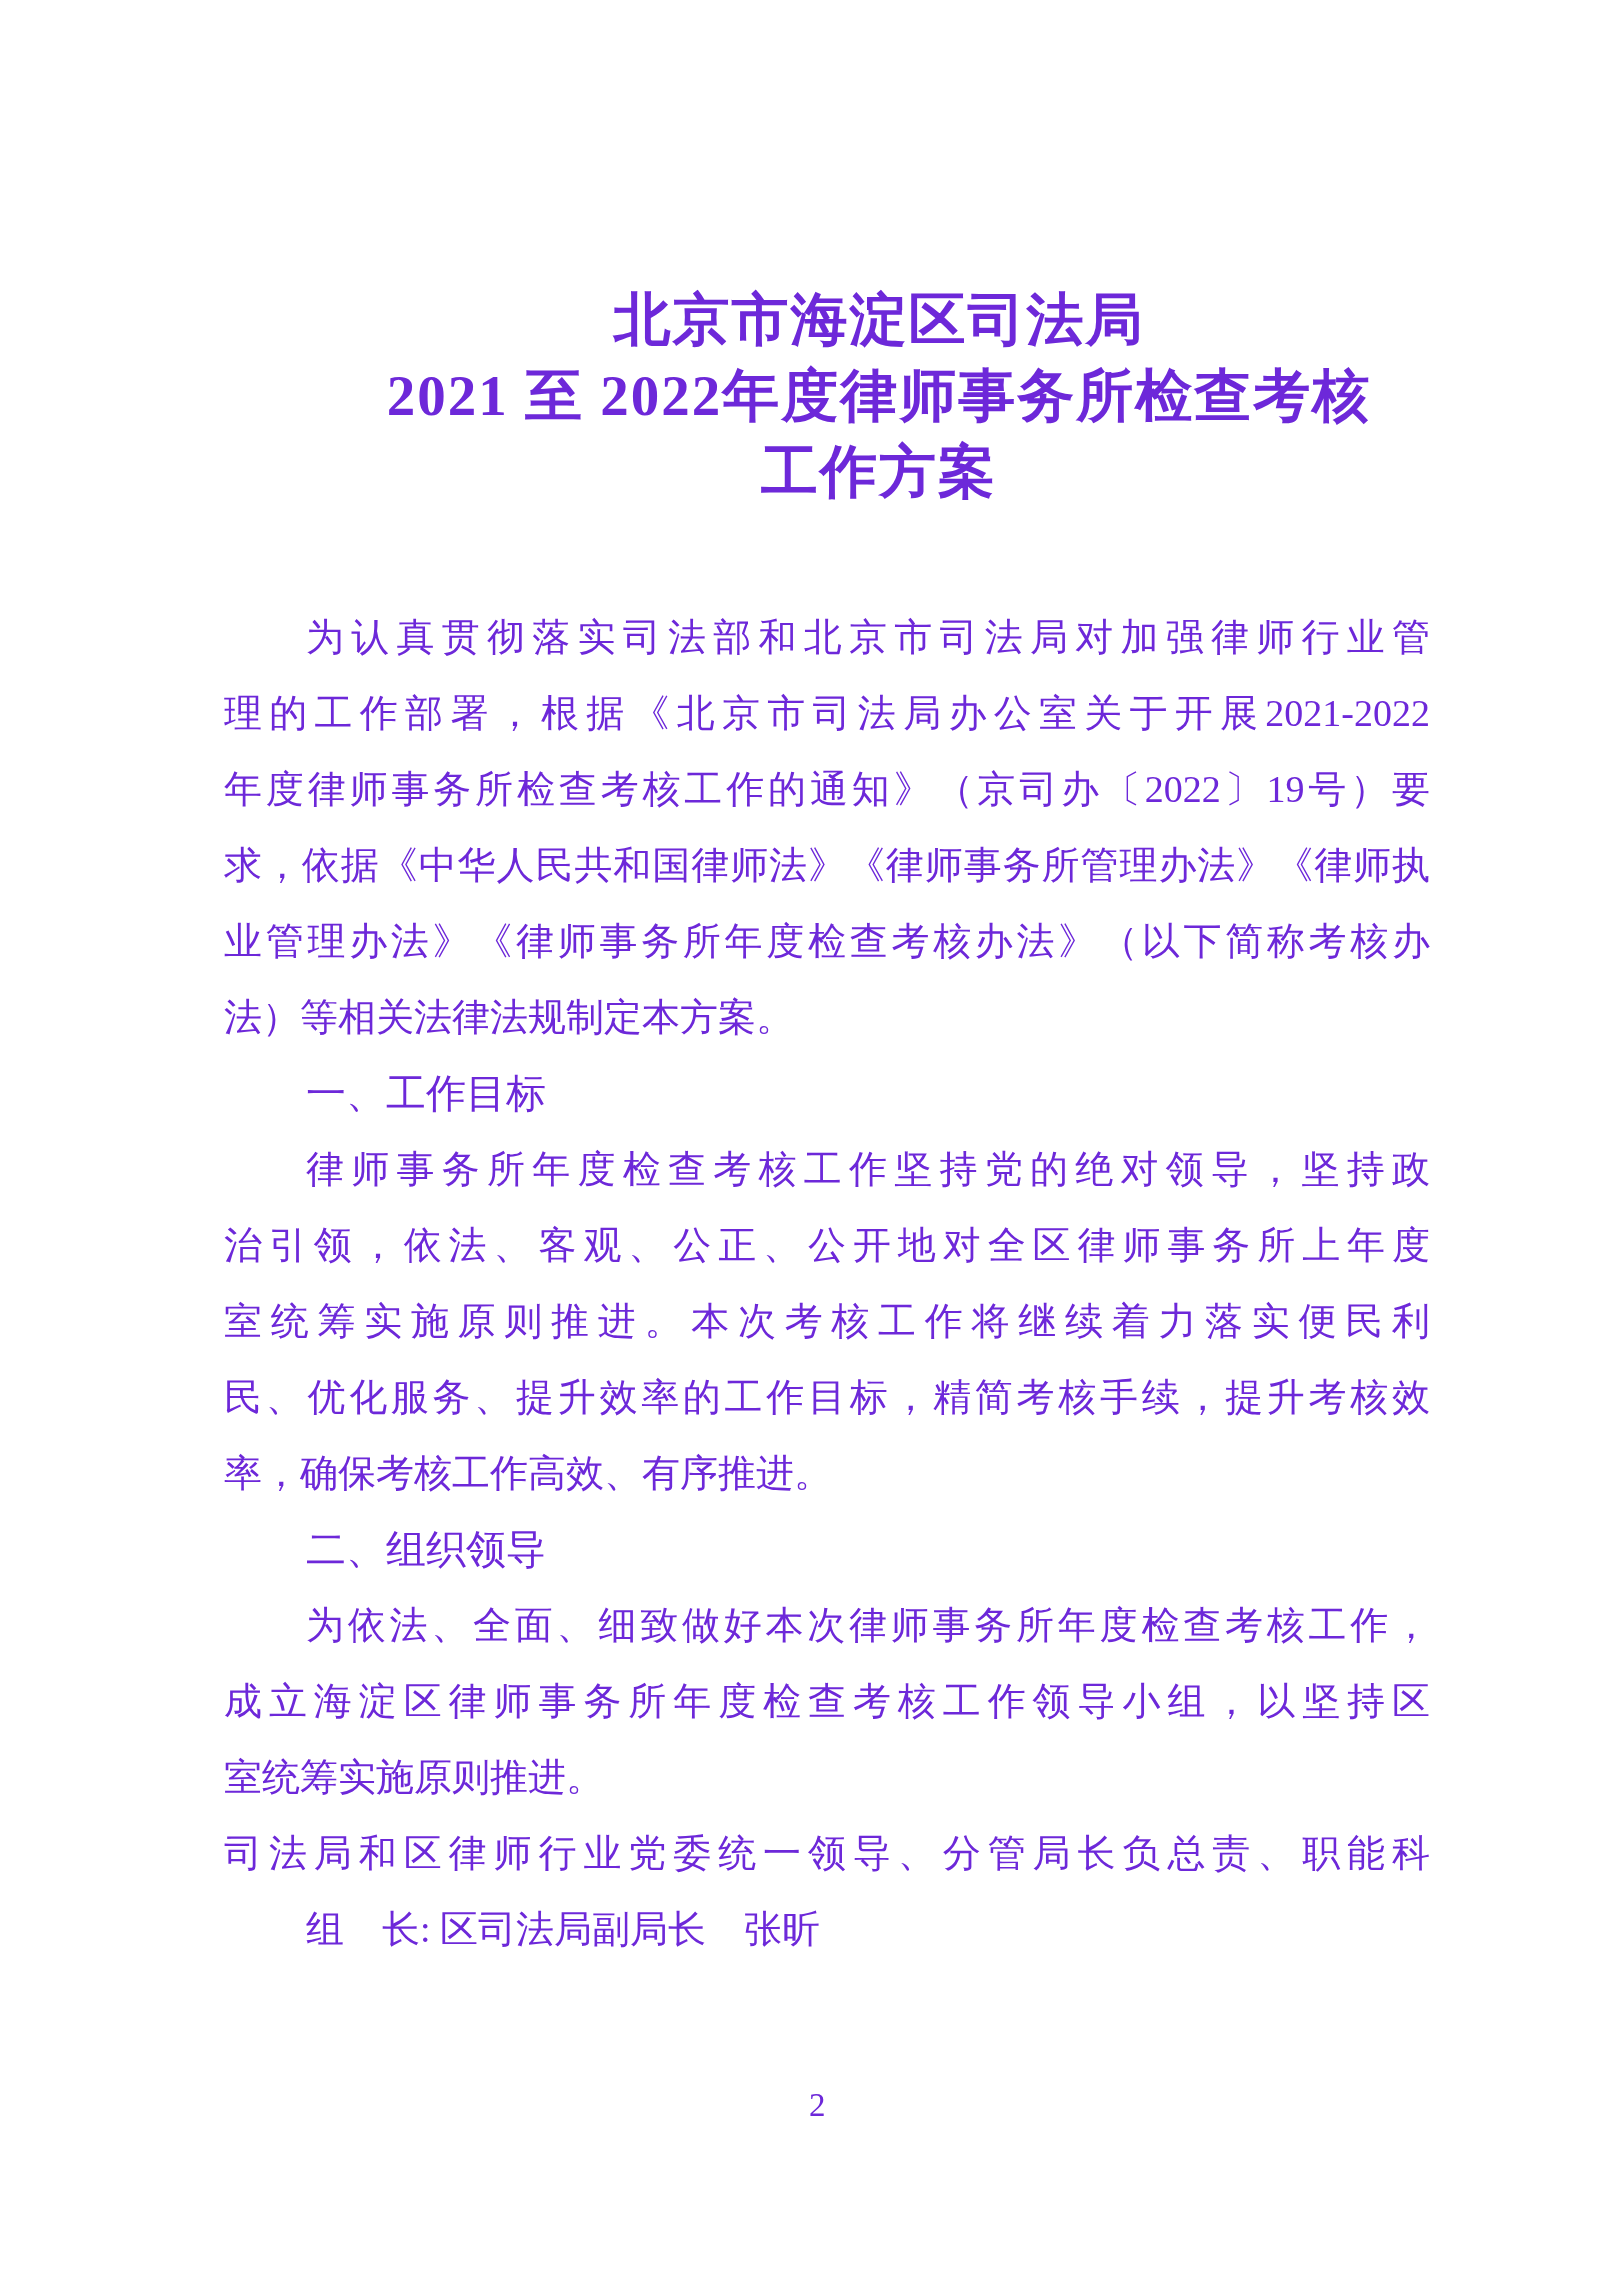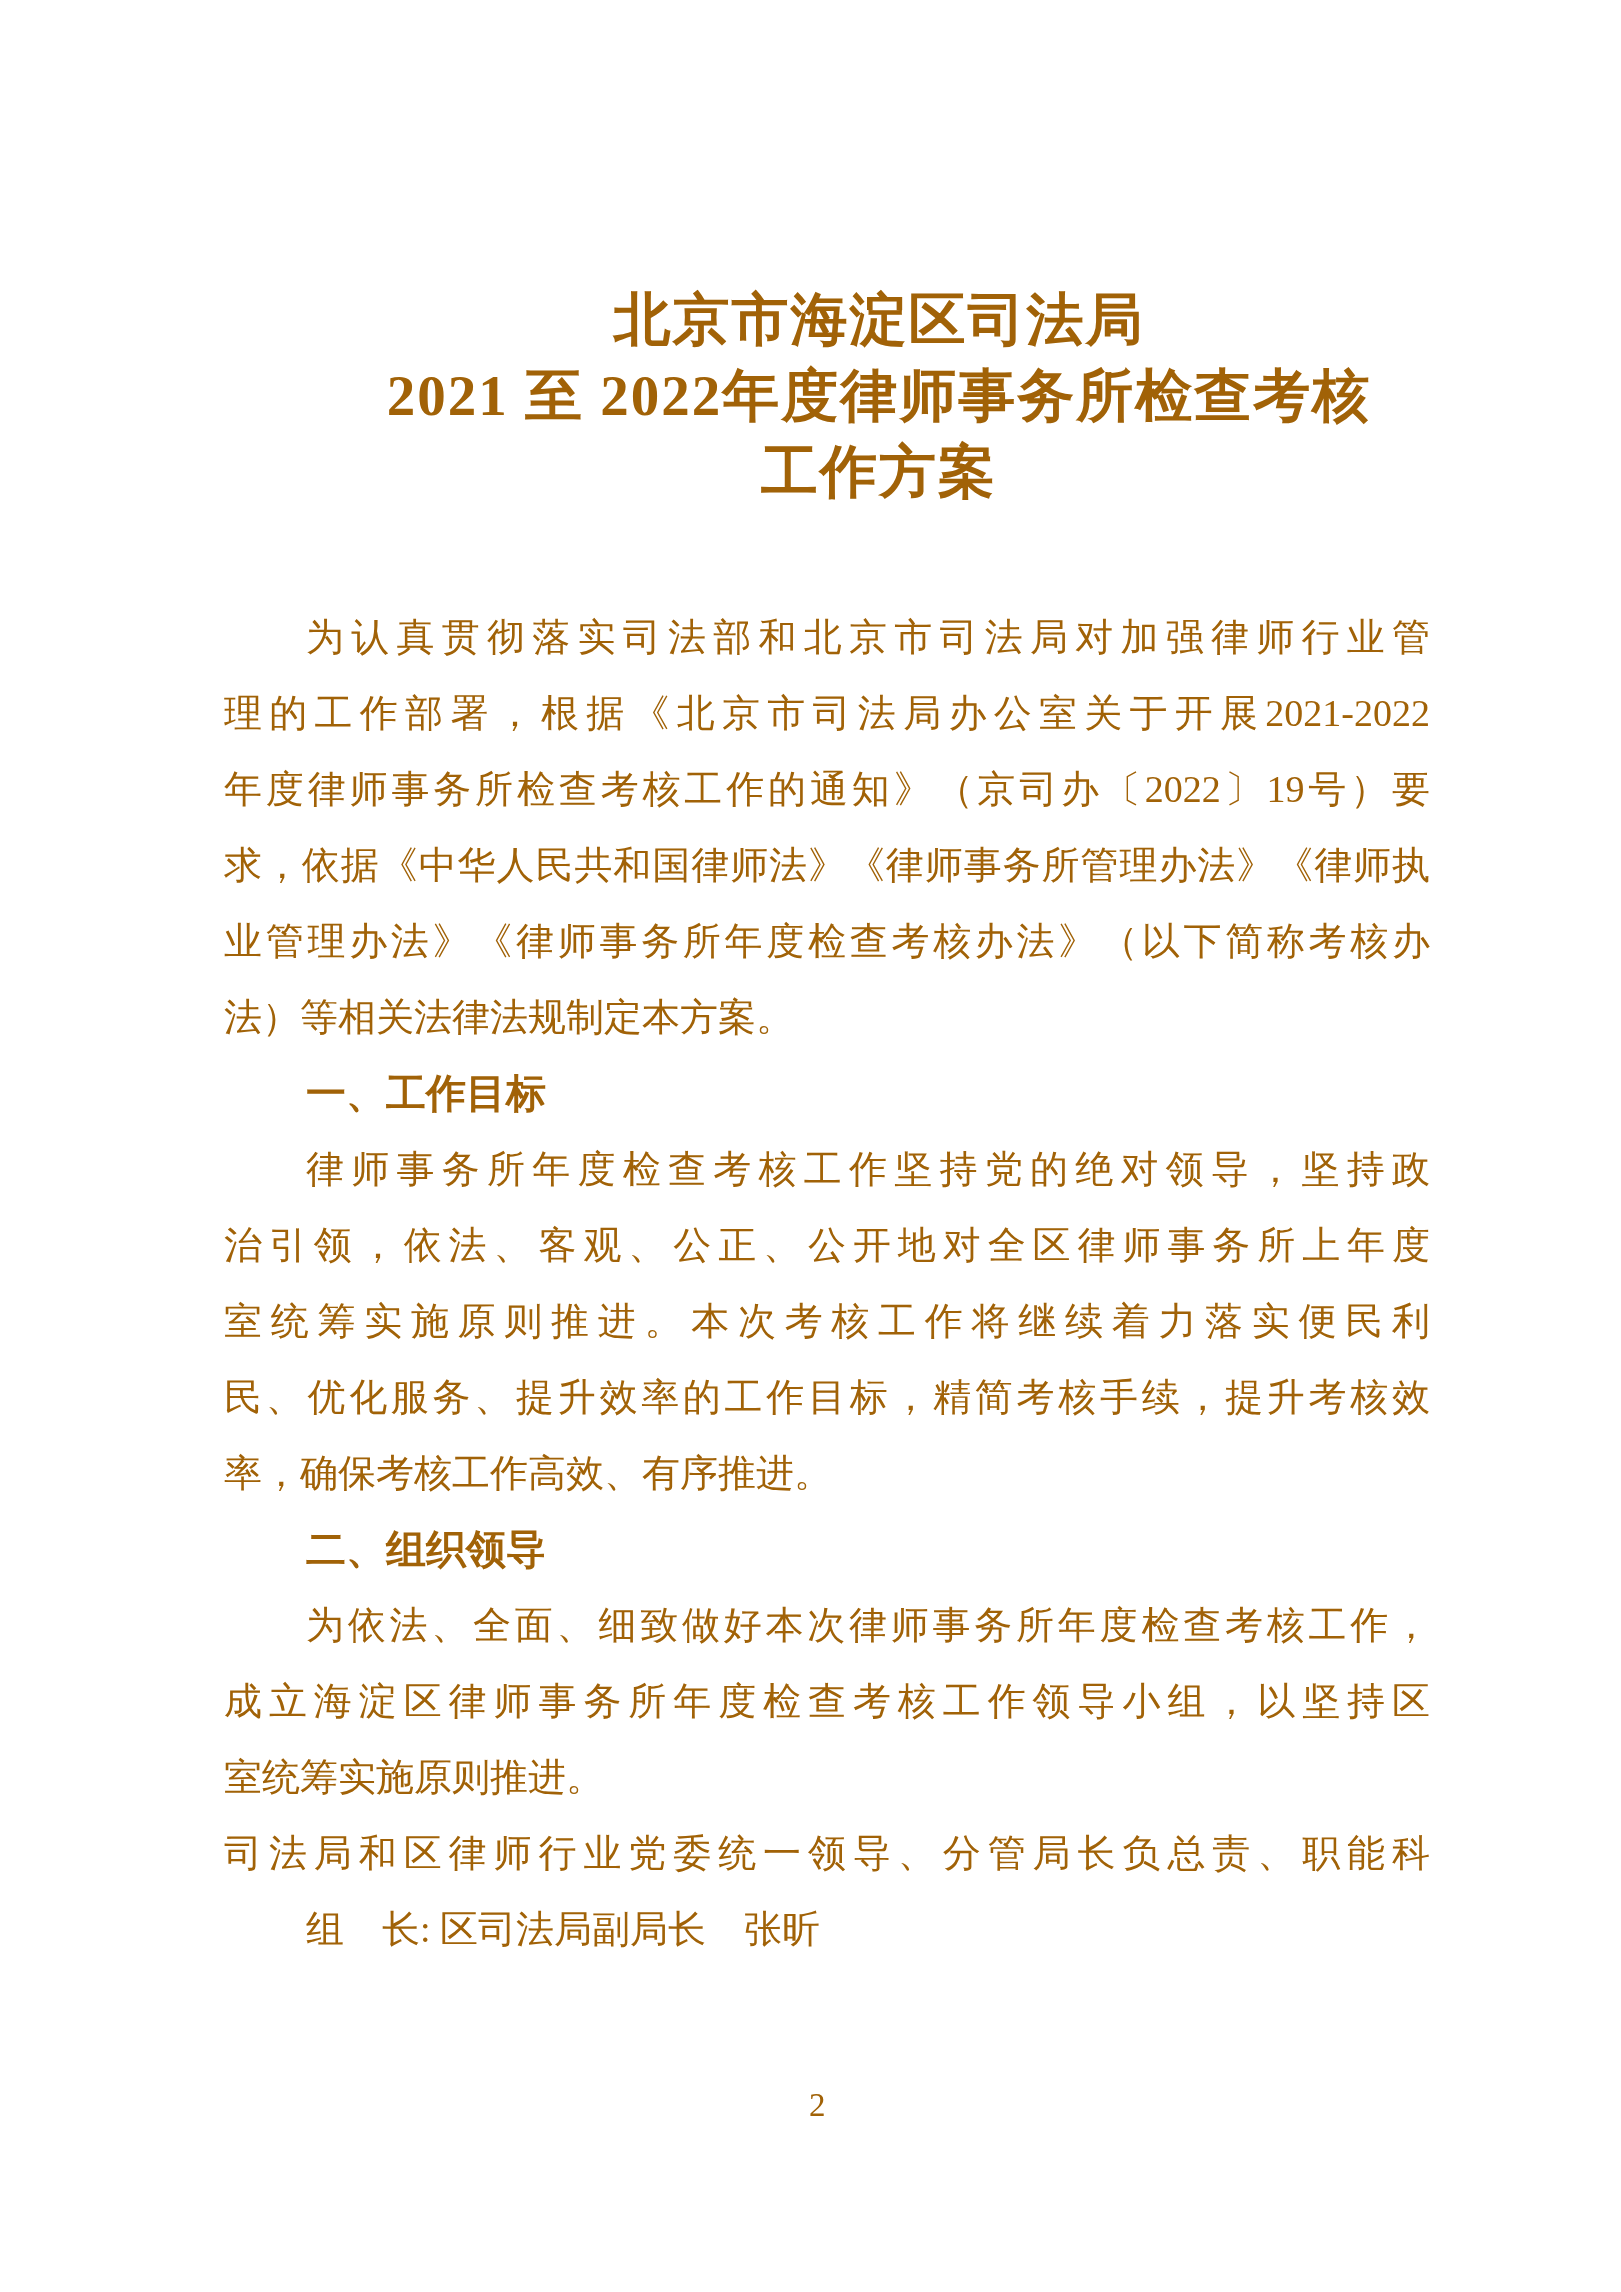--- a/index.html
+++ b/index.html
@@ -6,21 +6,21 @@
     margin: 0;
     padding: 0;
     background: #888;
   }
   .page {
     position: relative;
     width: 1621px;
     height: 2293px;
     margin: 0 auto;
     background: #ffffff;
-    color: #a16207;
+    color: #6d28d9;
     font-family: "Liberation Serif", "DejaVu Serif", serif;
     overflow: hidden;
   }
   
   .doc-title {
     position: absolute;
     top: 282px;
     left: 0;
     right: 0;
     text-align: center;
@@ -53,21 +53,21 @@
     text-indent: 82px;
   }
   .row-end {
     text-align: left;
     text-align-last: left;
   }
   .row-heading {
     height: 76px;
     line-height: 76px;
     font-size: 40px;
-    font-weight: bold;
+    font-weight: normal;
     font-family: "Liberation Sans", "DejaVu Sans", sans-serif;
     padding-left: 82px;
     white-space: nowrap;
   }
   .row-leader {
     height: 76px;
     line-height: 76px;
     font-size: 38px;
     padding-left: 82px;
     white-space: nowrap;

